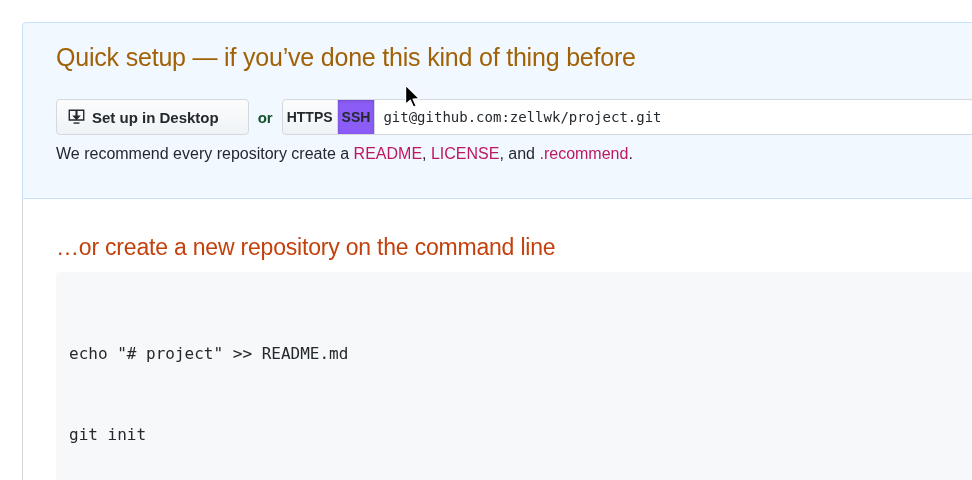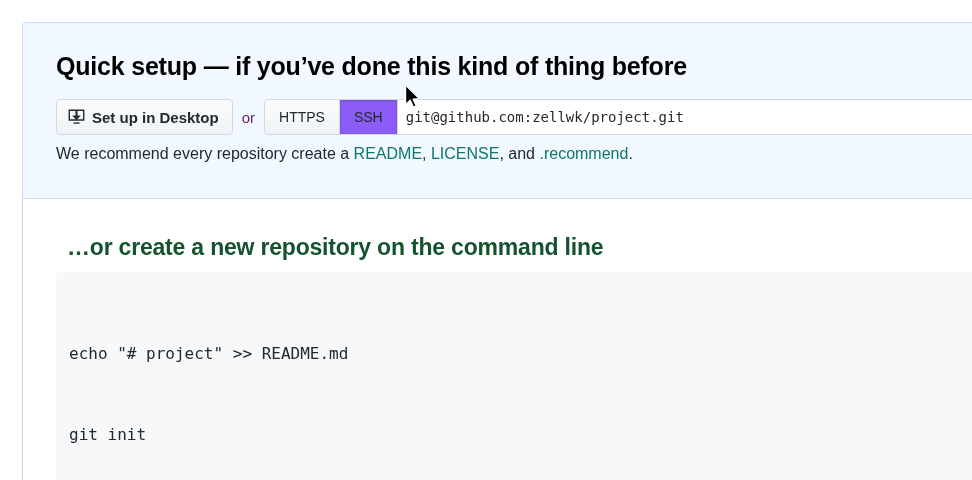--- a/index.html
+++ b/index.html
@@ -30,45 +30,45 @@
     box-sizing: border-box;
     background: #f1f8ff;
     border: 1px solid #c8e1ff;
     border-top-left-radius: 4px;
     border-top-right-radius: 4px;
   }
 
   .quick-setup-heading {
     position: absolute;
     left: 33px;
-    top: 29px;
+    top: 20px;
     font-size: 25px;
-    font-weight: bold;
-    color: #000000;
+    font-weight: normal;
+    color: #a16207;
     letter-spacing: -0.2px;
     white-space: nowrap;
   }
 
   
   .clone-row {
     position: absolute;
     left: 33px;
     top: 76px;
     display: flex;
     align-items: stretch;
     height: 36px;
   }
 
   .btn-desktop {
     display: flex;
     align-items: center;
     gap: 7px;
     box-sizing: border-box;
     height: 36px;
-    padding: 0 13px 0 11px;
+    padding: 0 29px 0 11px;
     background: linear-gradient(#fcfcfc, #eff3f6);
     border: 1px solid #d5d9de;
     border-radius: 4px;
     font-size: 15px;
     font-weight: bold;
     color: #24292e;
     white-space: nowrap;
     cursor: pointer;
   }
 
@@ -77,39 +77,39 @@
     width: 17px;
     height: 17px;
     line-height: 0;
   }
 
   .or-label {
     display: flex;
     align-items: center;
     padding: 0 9px;
     font-size: 15px;
-    font-weight: normal;
-    color: #701a75;
+    font-weight: bold;
+    color: #14532d;
   }
 
   .proto-group {
     display: flex;
     align-items: stretch;
   }
 
   .proto-btn {
     display: flex;
     align-items: center;
     justify-content: center;
     box-sizing: border-box;
     height: 36px;
-    padding: 0 14px;
+    padding: 0 4px;
     border: 1px solid #d5d9de;
     font-size: 14px;
-    font-weight: normal;
+    font-weight: bold;
     color: #24292e;
     white-space: nowrap;
     cursor: pointer;
   }
 
   .proto-btn.first {
     border-radius: 4px 0 0 4px;
     background: linear-gradient(#fcfcfc, #eff3f6);
   }
 
@@ -138,44 +138,44 @@
   .recommend-line {
     position: absolute;
     left: 33px;
     top: 122px;
     font-size: 16px;
     color: #24292e;
     white-space: nowrap;
   }
 
   .recommend-line a {
-    color: #0f766e;
+    color: #be185d;
     text-decoration: none;
   }
 
   
   .cli-panel {
     position: absolute;
     left: 22px;
     top: 199px;
     width: 1080px;
     height: 300px;
     box-sizing: border-box;
     background: #ffffff;
     border: 1px solid #d1d5da;
     border-top: none;
   }
 
   .cli-heading {
     position: absolute;
-    left: 44px;
+    left: 33px;
     top: 35px;
     font-size: 23px;
-    font-weight: bold;
-    color: #14532d;
+    font-weight: normal;
+    color: #c2410c;
     letter-spacing: -0.2px;
     white-space: nowrap;
   }
 
   .code-block {
     position: absolute;
     left: 33px;
     top: 73px;
     width: 1020px;
     box-sizing: border-box;

